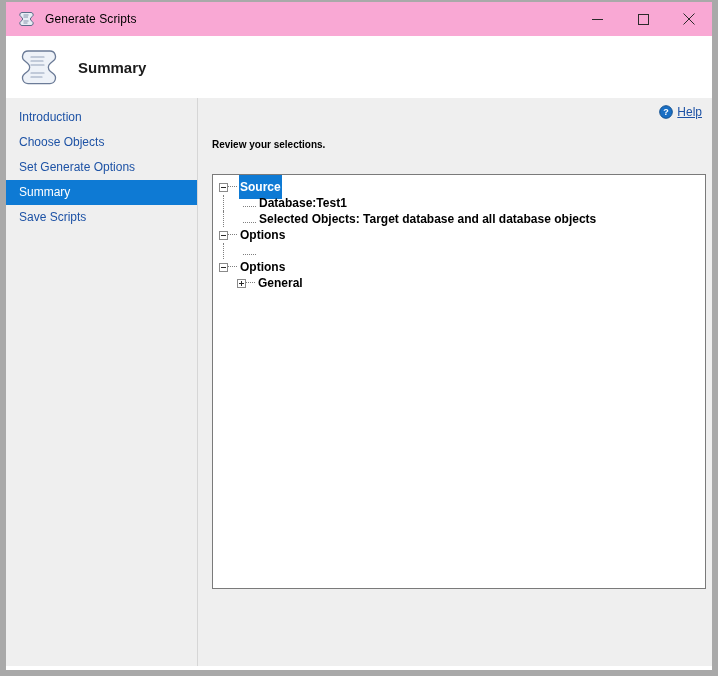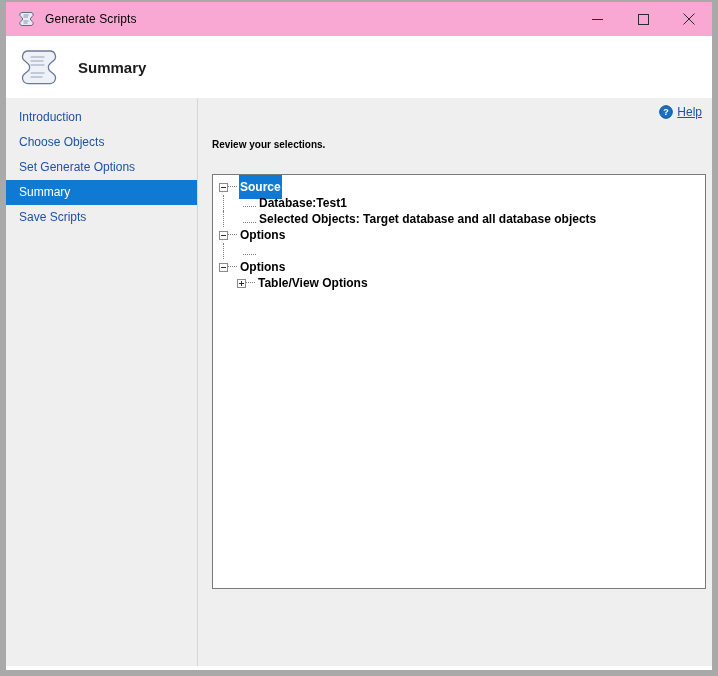--- a/index.html
+++ b/index.html
@@ -353,27 +353,27 @@
             <span class="spacer-18"></span>
             <span class="tdots-long"></span>
           </div>
 
           <div class="trow">
             <span class="tbox"></span>
             <span class="tdots"></span>
             <span class="tlabel">Options</span>
           </div>
 
-
           <div class="trow">
             <span class="spacer-18"></span>
             <span class="tbox plus"></span>
             <span class="tdots"></span>
-            <span class="tlabel">Table/View Options</span>
-          </div>
+            <span class="tlabel">General</span>
+          </div>
+
 
         </div>
       </div>
 
     </div>
   </div>
 
 </div>
 
 </body></html>

